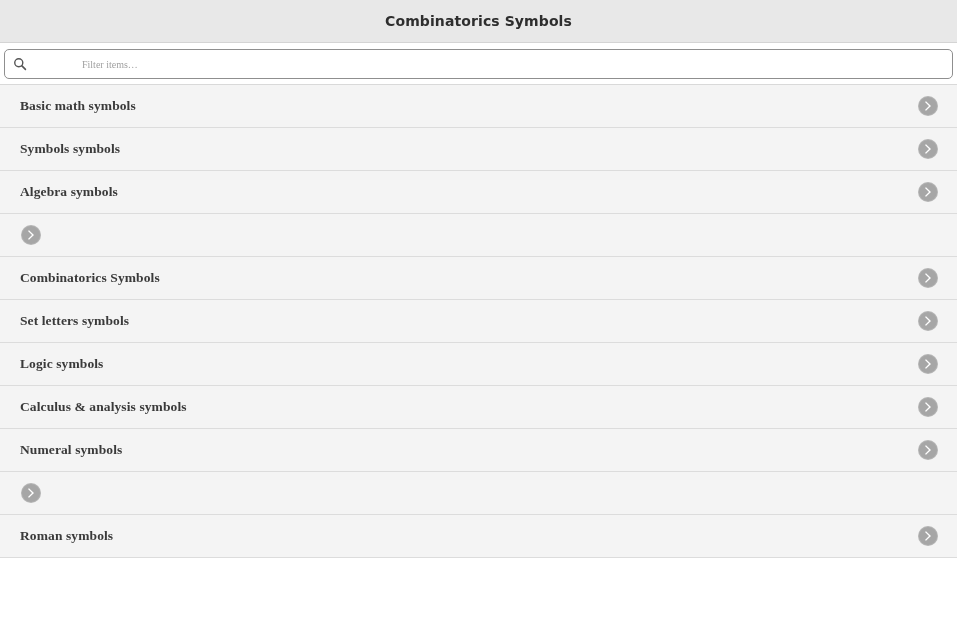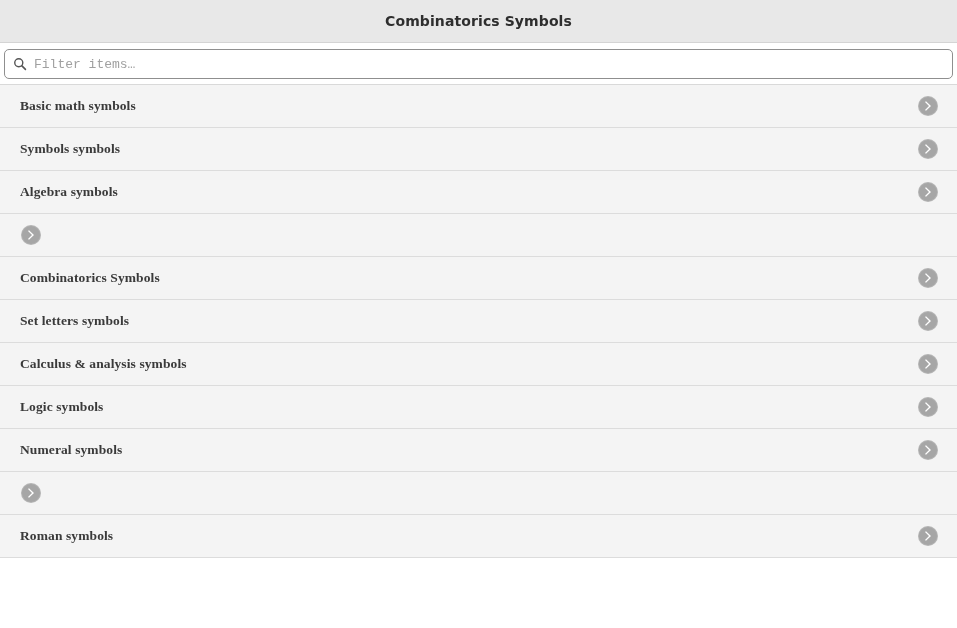--- a/index.html
+++ b/index.html
@@ -56,25 +56,26 @@
     width: 14px;
     height: 14px;
     margin-right: 7px;
     flex: 0 0 auto;
     display: block;
   }
   .search-input {
     border: none;
     outline: none;
     background: transparent;
-    font-family: Liberation Mono, monospace;
-    font-size: 13px;
+    font-family: Liberation Serif, serif;
+    font-size: 10px;
     color: #333333;
     width: 100%;
     padding: 0;
+    margin-left: 48px;
   }
   .search-input::placeholder {
     color: #a0a0a0;
   }
 
   
   .list {
     flex: 1 1 auto;
     overflow: hidden;
     border-top: 1px solid #d9d9d9;
@@ -186,32 +187,32 @@
       <span>
         <svg class="chevron" viewBox="0 0 22 22" xmlns="http://www.w3.org/2000/svg">
           <circle cx="11" cy="11" r="10" fill="#b4b4b4"></circle>
           <circle cx="11" cy="11" r="9" fill="#a6a6a6"></circle>
           <path d="M9 6.2 L14 11 L9 15.8 L8 14.9 L12 11 L8 7.1 Z" fill="#ffffff"></path>
         </svg>
       </span>
     </div>
 
     <div class="list-item">
+      <span class="list-item-label">Logic symbols</span>
+      <span>
+        <svg class="chevron" viewBox="0 0 22 22" xmlns="http://www.w3.org/2000/svg">
+          <circle cx="11" cy="11" r="10" fill="#b4b4b4"></circle>
+          <circle cx="11" cy="11" r="9" fill="#a6a6a6"></circle>
+          <path d="M9 6.2 L14 11 L9 15.8 L8 14.9 L12 11 L8 7.1 Z" fill="#ffffff"></path>
+        </svg>
+      </span>
+    </div>
+
+    <div class="list-item">
       <span class="list-item-label">Calculus &amp; analysis symbols</span>
-      <span>
-        <svg class="chevron" viewBox="0 0 22 22" xmlns="http://www.w3.org/2000/svg">
-          <circle cx="11" cy="11" r="10" fill="#b4b4b4"></circle>
-          <circle cx="11" cy="11" r="9" fill="#a6a6a6"></circle>
-          <path d="M9 6.2 L14 11 L9 15.8 L8 14.9 L12 11 L8 7.1 Z" fill="#ffffff"></path>
-        </svg>
-      </span>
-    </div>
-
-    <div class="list-item">
-      <span class="list-item-label">Logic symbols</span>
       <span>
         <svg class="chevron" viewBox="0 0 22 22" xmlns="http://www.w3.org/2000/svg">
           <circle cx="11" cy="11" r="10" fill="#b4b4b4"></circle>
           <circle cx="11" cy="11" r="9" fill="#a6a6a6"></circle>
           <path d="M9 6.2 L14 11 L9 15.8 L8 14.9 L12 11 L8 7.1 Z" fill="#ffffff"></path>
         </svg>
       </span>
     </div>
 
     <div class="list-item">

